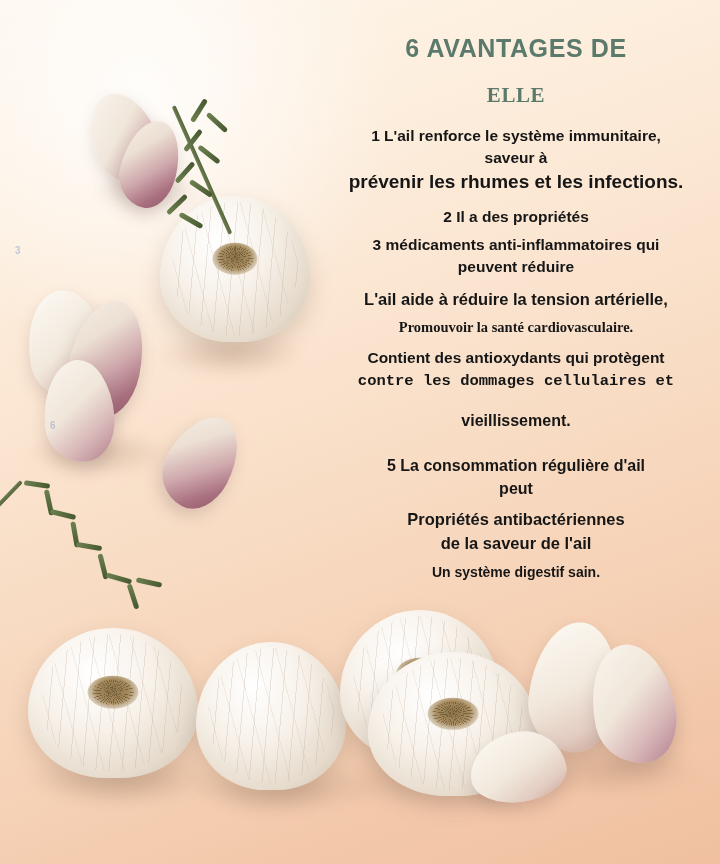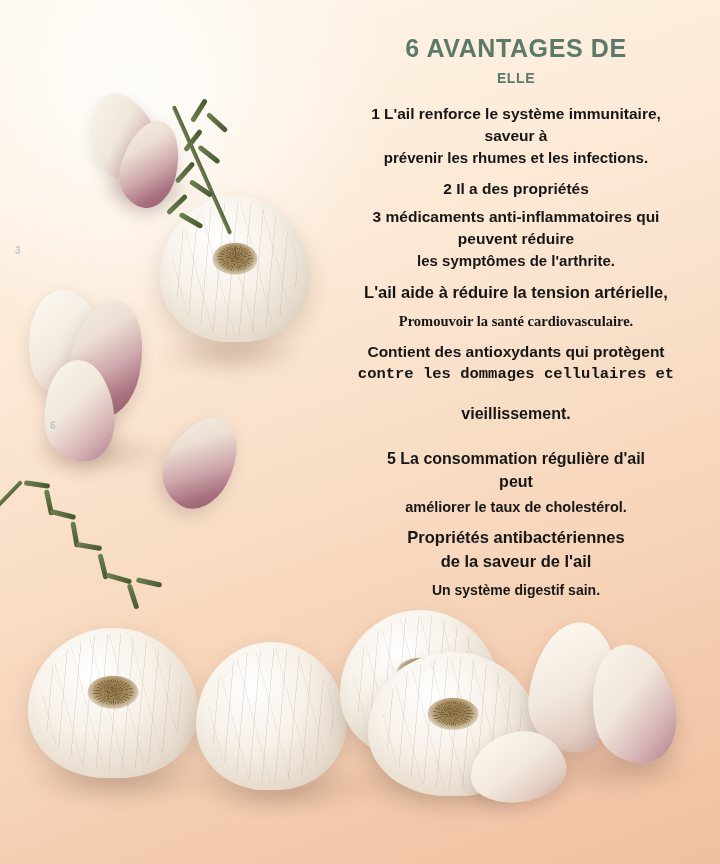--- a/index.html
+++ b/index.html
@@ -50,31 +50,32 @@
   }
   .title {
     font-size: 25px;
     font-weight: bold;
     letter-spacing: 0.6px;
     color: #5c7a6b;
     line-height: 1.5;
   }
   .title .line2 {
     display: block;
-    margin-top: 0;
-    font-size: 14px;
+    margin-top: 12px;
+    font-size: 21px;
+    font-family: Liberation Serif, serif;
   }
   .benefit {
     font-weight: bold;
     line-height: 1.42;
     margin-top: 14px;
   }
   .b1 { font-size: 15.5px; }
   .b1 .l2 { display:block; }
-  .b1 .l3 { display:block; font-size: 15px; }
+  .b1 .l3 { display:block; font-size: 19px; }
   .b2 { font-size: 15.5px; margin-top: 10px; }
   .b3 { font-size: 15.5px; margin-top: 6px; }
   .b3 .l2 { display:block; }
   .b3 .l3 { display:block; font-size: 15px; }
   .b4 { font-size: 16.5px; margin-top: 10px; }
   .b4-sub { font-size: 14.5px; font-weight: bold; margin-top: 8px; font-family: Liberation Serif, serif; }
   .b4-sub2 { font-size: 15.5px; font-weight: bold; margin-top: 10px; line-height: 1.5; }
   .b4-sub2 .l2 { display:block;font-family:Liberation Mono, monospace; }
   .b4-sub2 .l3 { display:block; margin-top: 16px; font-size: 16px; }
   .b5 { font-size: 16px; margin-top: 22px; }
@@ -261,37 +262,35 @@
       <span class="l3">prévenir les rhumes et les infections.</span>
     </div>
 
     <div class="benefit b2">
       <span>2 Il a des propriétés</span>
     </div>
 
     <div class="benefit b3">
       <span>3 médicaments anti-inflammatoires qui</span>
       <span class="l2">peuvent réduire</span>
-      <span class="l3">les symptômes de l'arthrite.</span>
     </div>
 
     <div class="benefit b4">
       <span>L'ail aide à réduire la tension artérielle,</span>
     </div>
     <div class="b4-sub">Promouvoir la santé cardiovasculaire.</div>
     <div class="b4-sub2">
       <span>Contient des antioxydants qui protègent</span>
       <span class="l2">contre les dommages cellulaires et</span>
       <span class="l3">vieillissement.</span>
     </div>
 
     <div class="benefit b5">
       <span>5 La consommation régulière d'ail</span>
       <span class="l2">peut</span>
-      <span class="l3">améliorer le taux de cholestérol.</span>
     </div>
 
     <div class="benefit b6">
       <span>Propriétés antibactériennes</span>
       <span class="l2">de la saveur de l'ail</span>
     </div>
 
     <div class="b7">Un système digestif sain.</div>
   </div>
 

